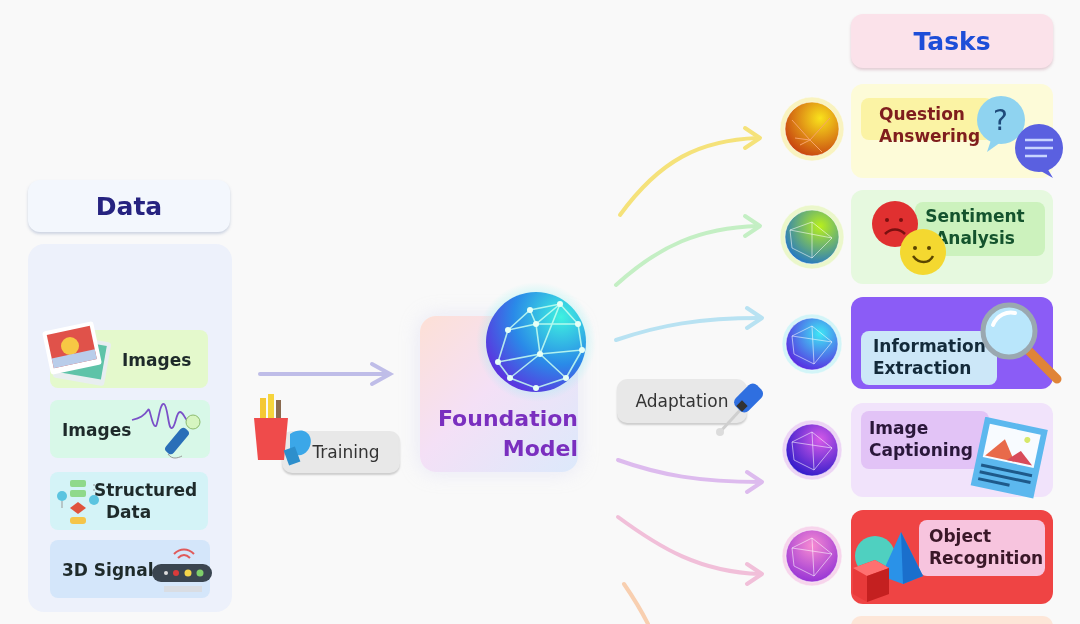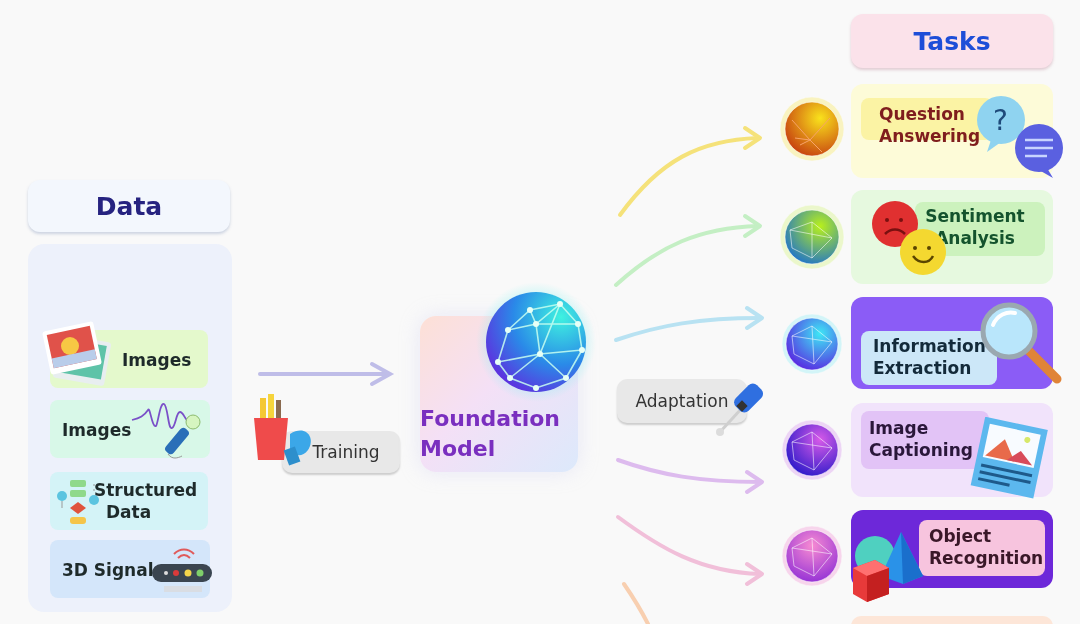--- a/index.html
+++ b/index.html
@@ -41,21 +41,21 @@
   .adaptation-pill { left: 617px; top: 379px; width: 130px; height: 44px; }
 
   .fm-box {
     left: 420px; top: 316px; width: 158px; height: 156px;
     border-radius: 16px;
     background: linear-gradient(135deg, #fde0d6 0%, #f4e0f6 45%, #dce9fb 100%);
     box-shadow: 0 0 20px rgba(200,200,240,0.35);
   }
   .fm-label {
     left: 420px; top: 404px; width: 158px;
-    text-align: left; color: #7a2fbf;
+    text-align: right; color: #7a2fbf;
     font-size: 22px; font-weight: bold; line-height: 30px;
   }
 
   
   .tasks-header {
     left: 851px; top: 14px; width: 202px; height: 54px;
     background: #fbe2ea;
     border-radius: 12px;
     box-shadow: 0 2px 3px rgba(180,120,140,0.35);
     display: flex; align-items: center; justify-content: center;
@@ -312,21 +312,21 @@
       <polygon points="16,44 32,24 46,44" fill="#e86a4a"></polygon>
       <polygon points="38,44 50,32 64,44" fill="#d84b5a"></polygon>
       <circle cx="54" cy="20" r="3" fill="#d7e86a"></circle>
       <line x1="14" y1="54" x2="66" y2="54" stroke="#1e5a8a" stroke-width="3"></line>
       <line x1="14" y1="61" x2="66" y2="61" stroke="#1e5a8a" stroke-width="3"></line>
       <line x1="14" y1="68" x2="46" y2="68" stroke="#1e5a8a" stroke-width="3"></line>
     </g>
   </svg>
 </div>
 
-<div class="task-card" style="top:510px;height:78px;background:#6d28d9;">
+<div class="task-card" style="top:510px;height:94px;background:#ef4444;">
   <div class="task-inner" style="left:68px;top:10px;width:126px;height:56px;background:#f7c4de;color:#3a1728;padding:5px 0 0 10px;">
     <div>Object</div>
     <div>Recognition</div>
   </div>
   <svg style="position:absolute;left:-6px;top:14px" width="86" height="82" viewBox="0 0 86 82">
     <circle cx="30" cy="32" r="20" fill="#4fd0c0"></circle>
     <polygon points="56,8 78,52 58,60 36,52" fill="#2a92e8"></polygon>
     <polygon points="56,8 58,60 78,52" fill="#1a6fcc"></polygon>
     <polygon points="8,44 30,36 44,44 44,70 22,78 8,70" fill="#e83a3a"></polygon>
     <polygon points="8,44 30,36 44,44 22,52" fill="#ff7070"></polygon>

